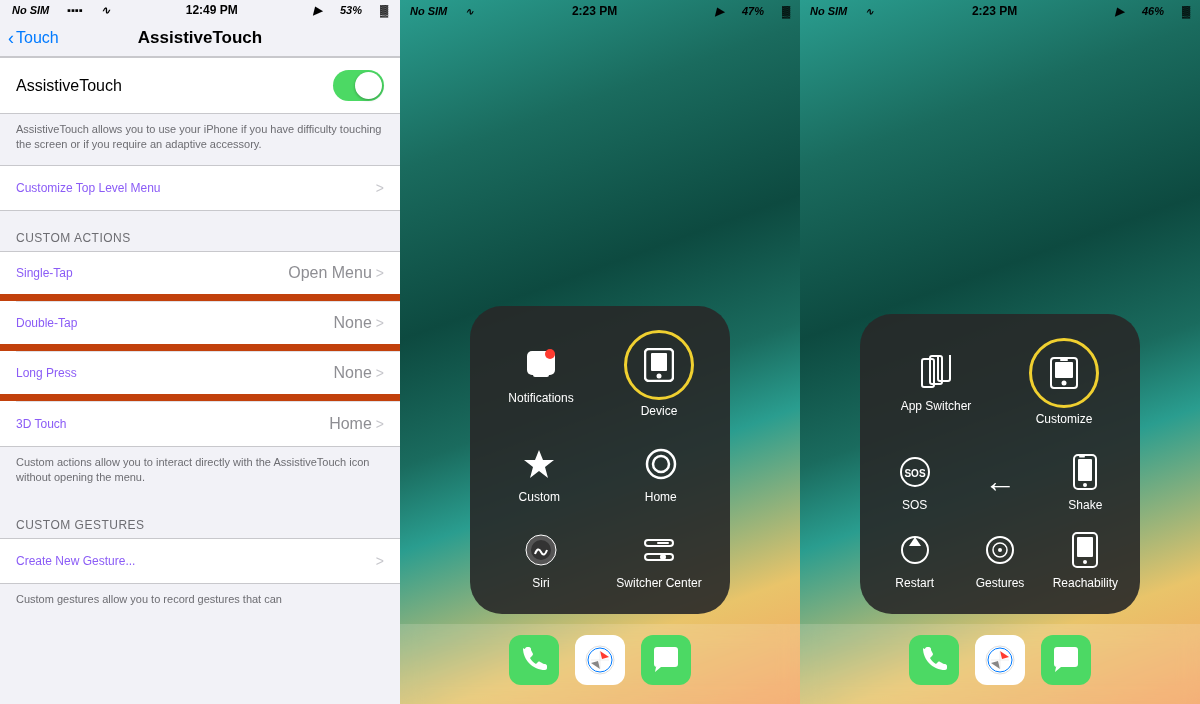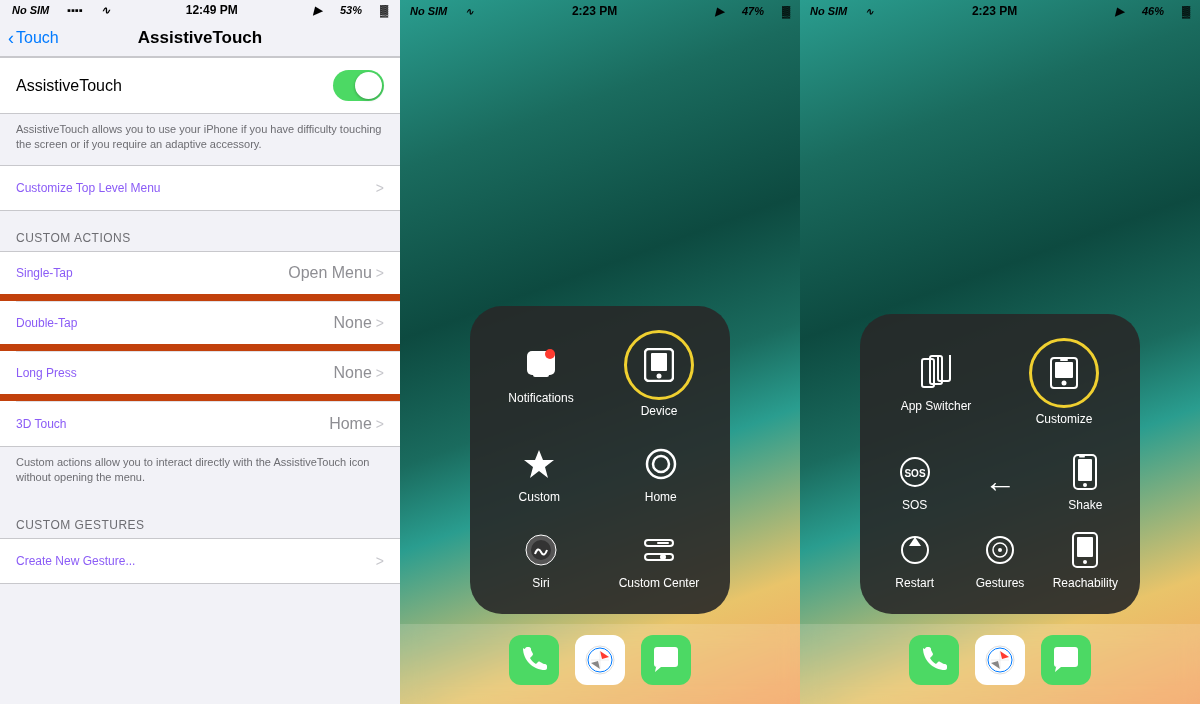--- a/index.html
+++ b/index.html
@@ -344,20 +344,21 @@
 
     <div class="settings-section">
       <div class="menu-row">
         <span class="menu-row-label">Create New Gesture...</span>
         <div class="menu-row-value">
           <span class="chevron">&gt;</span>
         </div>
       </div>
     </div>
 
+    <div class="description-text">Custom gestures allow you to record gestures that can</div>
 
   </div>
 </div>
 
 <div class="phone-screen" style="position:relative;">
 
   <div class="phone-bg phone-bg-teal"></div>
 
   <div class="phone-status-bar" style="background:transparent;">
     <div class="phone-status-text">
@@ -432,21 +433,21 @@
       </div>
       <div class="at-item">
         <div class="at-icon">
           <svg width="36" height="36" viewBox="0 0 36 36">
             <rect x="4" y="8" width="28" height="6" rx="3" fill="none" stroke="white" stroke-width="2"></rect>
             <rect x="16" y="10" width="12" height="2" rx="1" fill="white"></rect>
             <rect x="4" y="22" width="28" height="6" rx="3" fill="none" stroke="white" stroke-width="2"></rect>
             <circle cx="22" cy="25" r="3" fill="white"></circle>
           </svg>
         </div>
-        <span class="at-label">Custom Center</span>
+        <span class="at-label">Switcher Center</span>
       </div>
     </div>
   </div>
 
   <div class="dock">
     <div class="dock-icon dock-phone">
       <svg width="30" height="30" viewBox="0 0 30 30" fill="white">
         <path d="M6,4 C6,3 7,2 8,2 L10,2 C11,2 12,3 12,4 L12,5 C13,7 13,7 14,9 C14,10 13,11 12,12 L11,13 C12,15 15,18 17,19 L18,18 C19,17 20,16 21,17 C23,18 23,18 25,19 L26,19 C27,19 28,20 28,21 L28,23 C28,24 27,25 26,25 C14,25 4,15 4,3 C4,3 5,4 6,4 Z"></path>
       </svg>
     </div>

